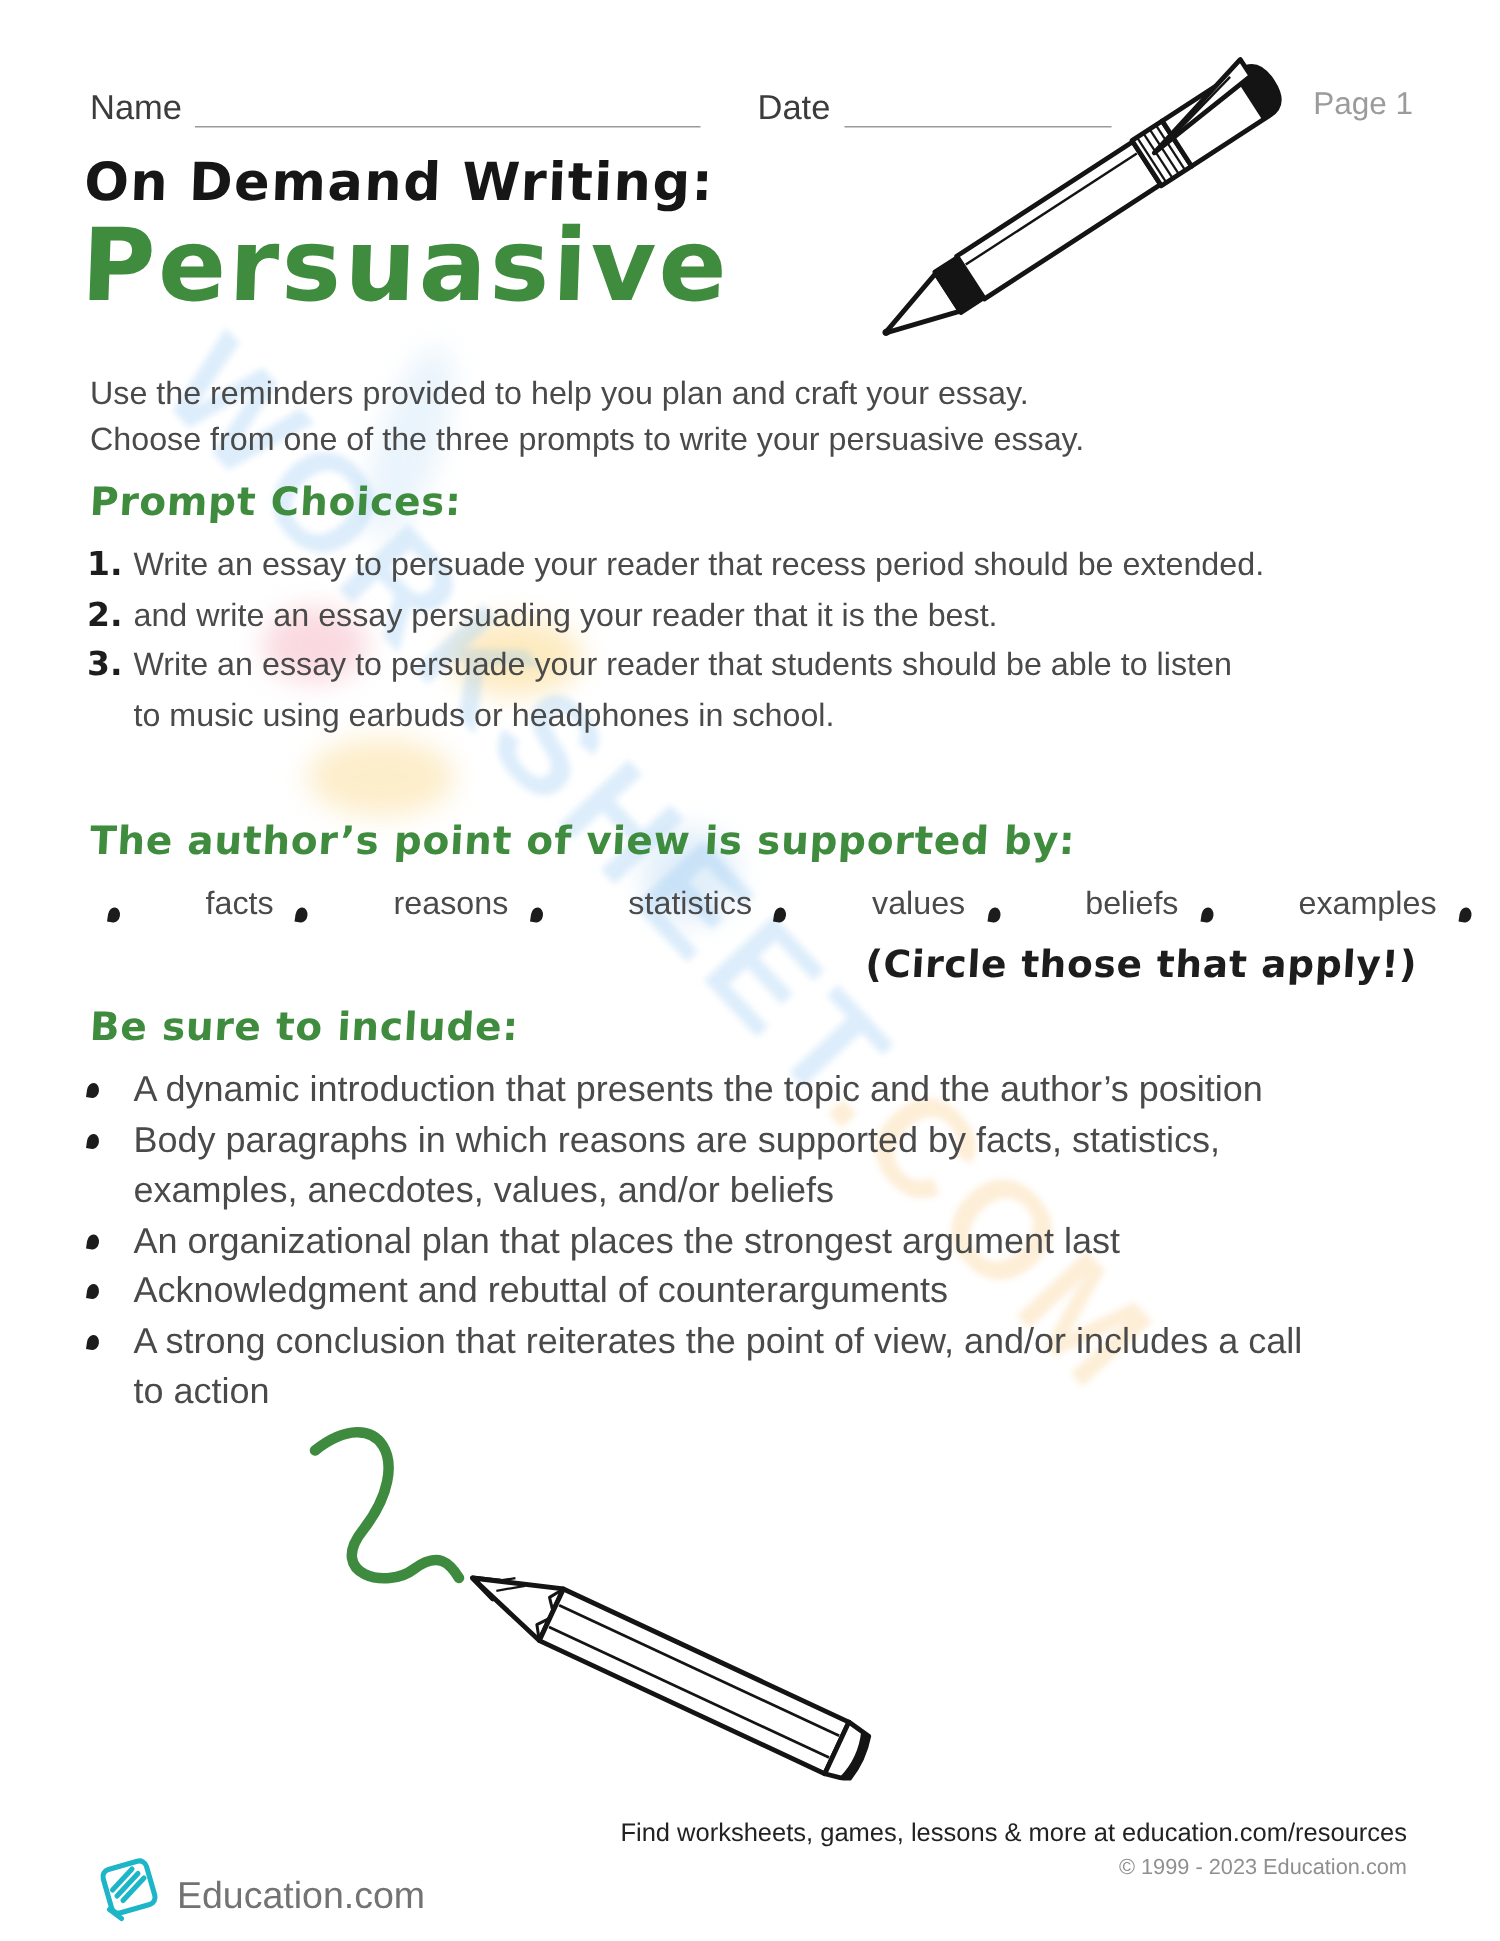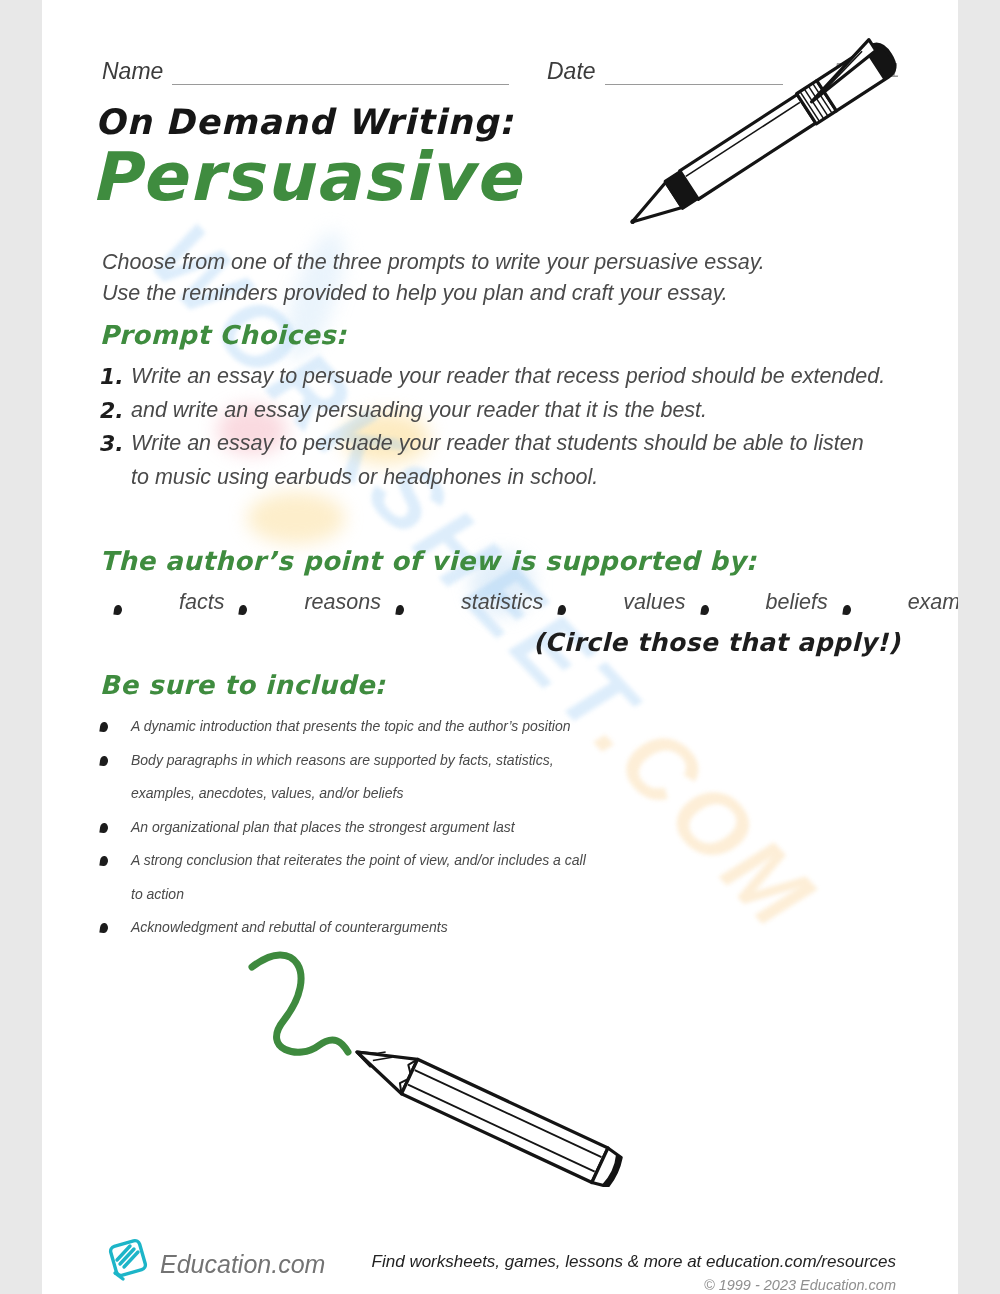--- a/index.html
+++ b/index.html
@@ -1,19 +1,19 @@
 <!DOCTYPE html>
 <html><head>
 <meta charset="utf-8">
 <style>
   html,body{margin:0;padding:0;background:#e8e8e8;}
   .page{
-    position:relative;width:916px;height:1294px;margin:0 auto;
+    position:relative;width:1000px;height:1294px;margin:0 auto;
     background:#ffffff;overflow:hidden;
-    font-family:"Liberation Sans", sans-serif;color:#4a4a4a;font-style:italic;
+    font-family:"Liberation Sans", sans-serif;color:#4a4a4a;
   }
   .layer{position:absolute;inset:0;z-index:1;}
   
   .wm-layer{position:absolute;inset:0;z-index:0;pointer-events:none;}
   .wm-text{
     position:absolute;left:165px;top:205px;
     transform:rotate(47deg);transform-origin:0 0;
     font-size:92px;font-weight:bold;letter-spacing:7px;white-space:nowrap;
     filter:blur(2px);
   }
@@ -56,29 +56,29 @@
   .supported-row .item{display:flex;align-items:flex-end;margin-right:15px;gap:48px;}
   .tear{
     display:inline-block;width:8px;height:10px;background:#1c1c1c;margin-right:9px;
     border-radius:55% 55% 55% 0;transform:rotate(8deg);flex:0 0 auto;
   }
   .circle-note{
     position:absolute;right:55px;top:628px;font-size:25px;font-weight:bold;color:#1d1d1d;
     font-family:"DejaVu Sans", sans-serif;transform:skewX(-3deg);letter-spacing:0.5px;
   }
   ul.include{position:absolute;left:58px;top:710px;margin:0;padding:0;list-style:none;width:890px;}
-  ul.include li{display:grid;grid-template-columns:31px 1fr;font-size:14px;line-height:33.5px;}
+  ul.include li{display:grid;grid-template-columns:31px 1fr;font-size:24px;line-height:33.5px;}
   ul.include .tear{margin-top:12px;}
   
   .pen-svg{position:absolute;left:556px;top:20px;z-index:2;}
   .pencil-svg{position:absolute;left:180px;top:942px;}
   
   .footer-logo{position:absolute;left:62px;top:1236px;}
   .brand{position:absolute;left:118px;top:1250px;font-size:25px;color:#737373;}
-  .footer-right{position:absolute;right:62px;top:1252px;text-align:right;}
+  .footer-right{position:absolute;right:62px;top:1212px;text-align:right;}
   .fr1{font-size:17px;color:#222222;}
   .fr2{font-size:14.5px;color:#8f8f8f;margin-top:5px;}
 </style>
 </head>
 <body>
 
 <div class="page">
 
   <div class="wm-layer">
     <div class="blob b1"></div>
@@ -126,22 +126,22 @@
         <line x1="236" y1="24" x2="288" y2="12" stroke-width="1.6"></line>
       </g>
     </svg>
 
     <div class="title-block">
       <div class="title-line1">On Demand Writing:</div>
       <div class="title-line2">Persuasive</div>
     </div>
 
     <div class="intro">
+      <div>Use the reminders provided to help you plan and craft your essay.</div>
       <div>Choose from one of the three prompts to write your persuasive essay.</div>
-      <div>Use the reminders provided to help you plan and craft your essay.</div>
     </div>
 
     <div class="green-head gh-prompts">Prompt Choices:</div>
     <ol class="prompts">
       <li>
         <span class="num">1.</span>
         <div>
             <div>Write an essay to persuade your reader that recess period should be extended.</div>
           </div>
       </li>
@@ -210,29 +210,29 @@
       </li>
       <li>
         <i class="tear"></i>
         <div>
             <div>An organizational plan that places the strongest argument last</div>
           </div>
       </li>
       <li>
         <i class="tear"></i>
         <div>
+            <div>Acknowledgment and rebuttal of counterarguments</div>
+          </div>
+      </li>
+      <li>
+        <i class="tear"></i>
+        <div>
           <div>A strong conclusion that reiterates the point of view, and/or includes a call</div>
           <div>to action</div>
         </div>
-      </li>
-      <li>
-        <i class="tear"></i>
-        <div>
-            <div>Acknowledgment and rebuttal of counterarguments</div>
-          </div>
       </li>
     </ul>
 
     <svg class="pencil-svg" width="440" height="245" viewBox="0 0 440 245">
 
       <path d="M30,25 C72,-8 98,32 62,78 C38,108 78,118 96,104 C112,92 120,100 126,110" fill="none" stroke="#3e8a3e" stroke-width="7" stroke-linecap="round"></path>
 
       <g transform="translate(135,80) rotate(25 0 30)" fill="#ffffff" stroke="#141414" stroke-width="3.2" stroke-linejoin="round">
 
         <path d="M0,30 L18,24 L18,37 Z" fill="#222222"></path>

